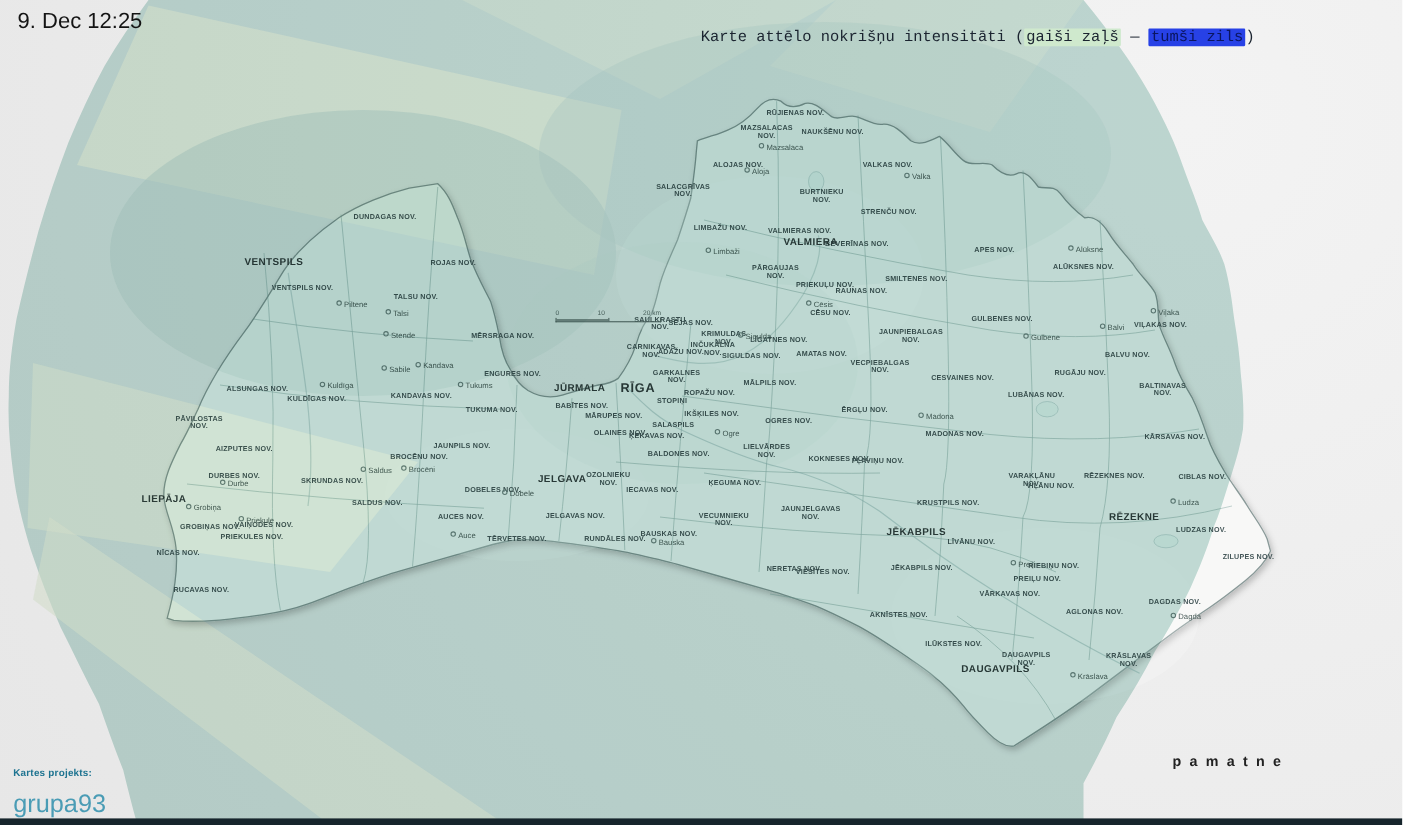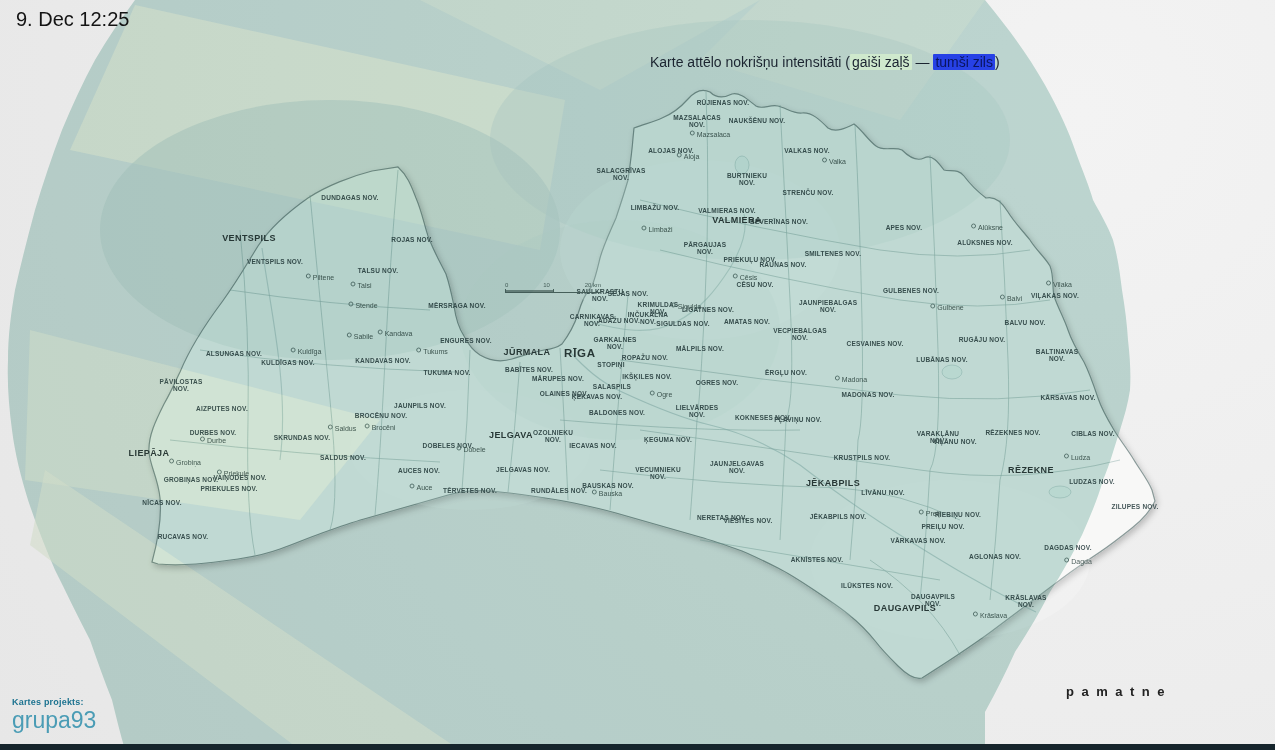--- a/index.html
+++ b/index.html
@@ -17,31 +17,31 @@
   .label.city{font-size:9px;font-weight:bold;color:#323f3f;letter-spacing:.4px;white-space:nowrap;}
   .label.city.major{font-size:11.5px;letter-spacing:.8px;}
   #scalebar{position:absolute;left:505px;top:282px;width:96px;z-index:2;color:#5c6d6b;font-size:6px;}
   #scalebar .ticks{display:flex;justify-content:space-between;margin-bottom:1px;}
   #scalebar .bar{height:3px;border-left:1px solid #5c6d6b;border-right:1px solid #5c6d6b;
       border-bottom:1px solid #5c6d6b;position:relative;}
   #scalebar .bar i{position:absolute;left:50%;top:0;width:1px;height:3px;background:#5c6d6b;}
   #scalebar .bar b{position:absolute;left:0;bottom:0;width:50%;height:2px;background:#5c6d6b;opacity:.7;}
   #overlay{z-index:3;mix-blend-mode:multiply;pointer-events:none;}
   #timestamp{position:absolute;left:16px;top:8px;z-index:4;font-size:20px;color:#141414;}
-  #legend{position:absolute;left:650px;top:23px;z-index:4;
-      font-family:Liberation Sans, sans-serif;font-size:14px;line-height:22px;color:var(--hl-text,#1b2430);margin-top:28px;}
+  #legend{position:absolute;left:637px;top:23px;z-index:4;
+      font-family:Liberation Mono, monospace;font-size:14px;line-height:22px;color:var(--hl-text,#1b2430);}
   .hl{padding:0 2px;border-radius:1px;}
   .hl-green{background:var(--hl-lightgreen);}
   .hl-blue{background:var(--hl-blue);color:var(--hl-bluetext);}
   .hl-yg{background:var(--hl-yellowgreen);}
   .hl-or{background:var(--hl-orange);}
   .hl-red{background:var(--hl-red);}
   #attribution{position:absolute;left:12px;top:698px;z-index:4;line-height:1;}
   #attribution .small{font-size:9px;font-weight:bold;color:#1d7390;letter-spacing:.2px;}
-  #attribution .big{font-size:23px;color:#4a9cb5;margin-top:2px;}
+  #attribution .big{font-size:23px;color:#4a9cb5;margin-top:12px;}
   #logo{position:absolute;left:1066px;top:684px;z-index:4;color:#141414;text-align:left;line-height:1;}
   #logo .t{font-size:41px;font-weight:800;letter-spacing:-1px;}
   #logo .s{font-size:13px;font-weight:600;letter-spacing:7.5px;margin-top:1px;color:#222;}
   #bottombar{position:absolute;left:0;bottom:0;width:100%;height:6px;background:#16252c;z-index:5;}
 </style>
 </head>
 <body>
 
 <div class="canvas">
 

